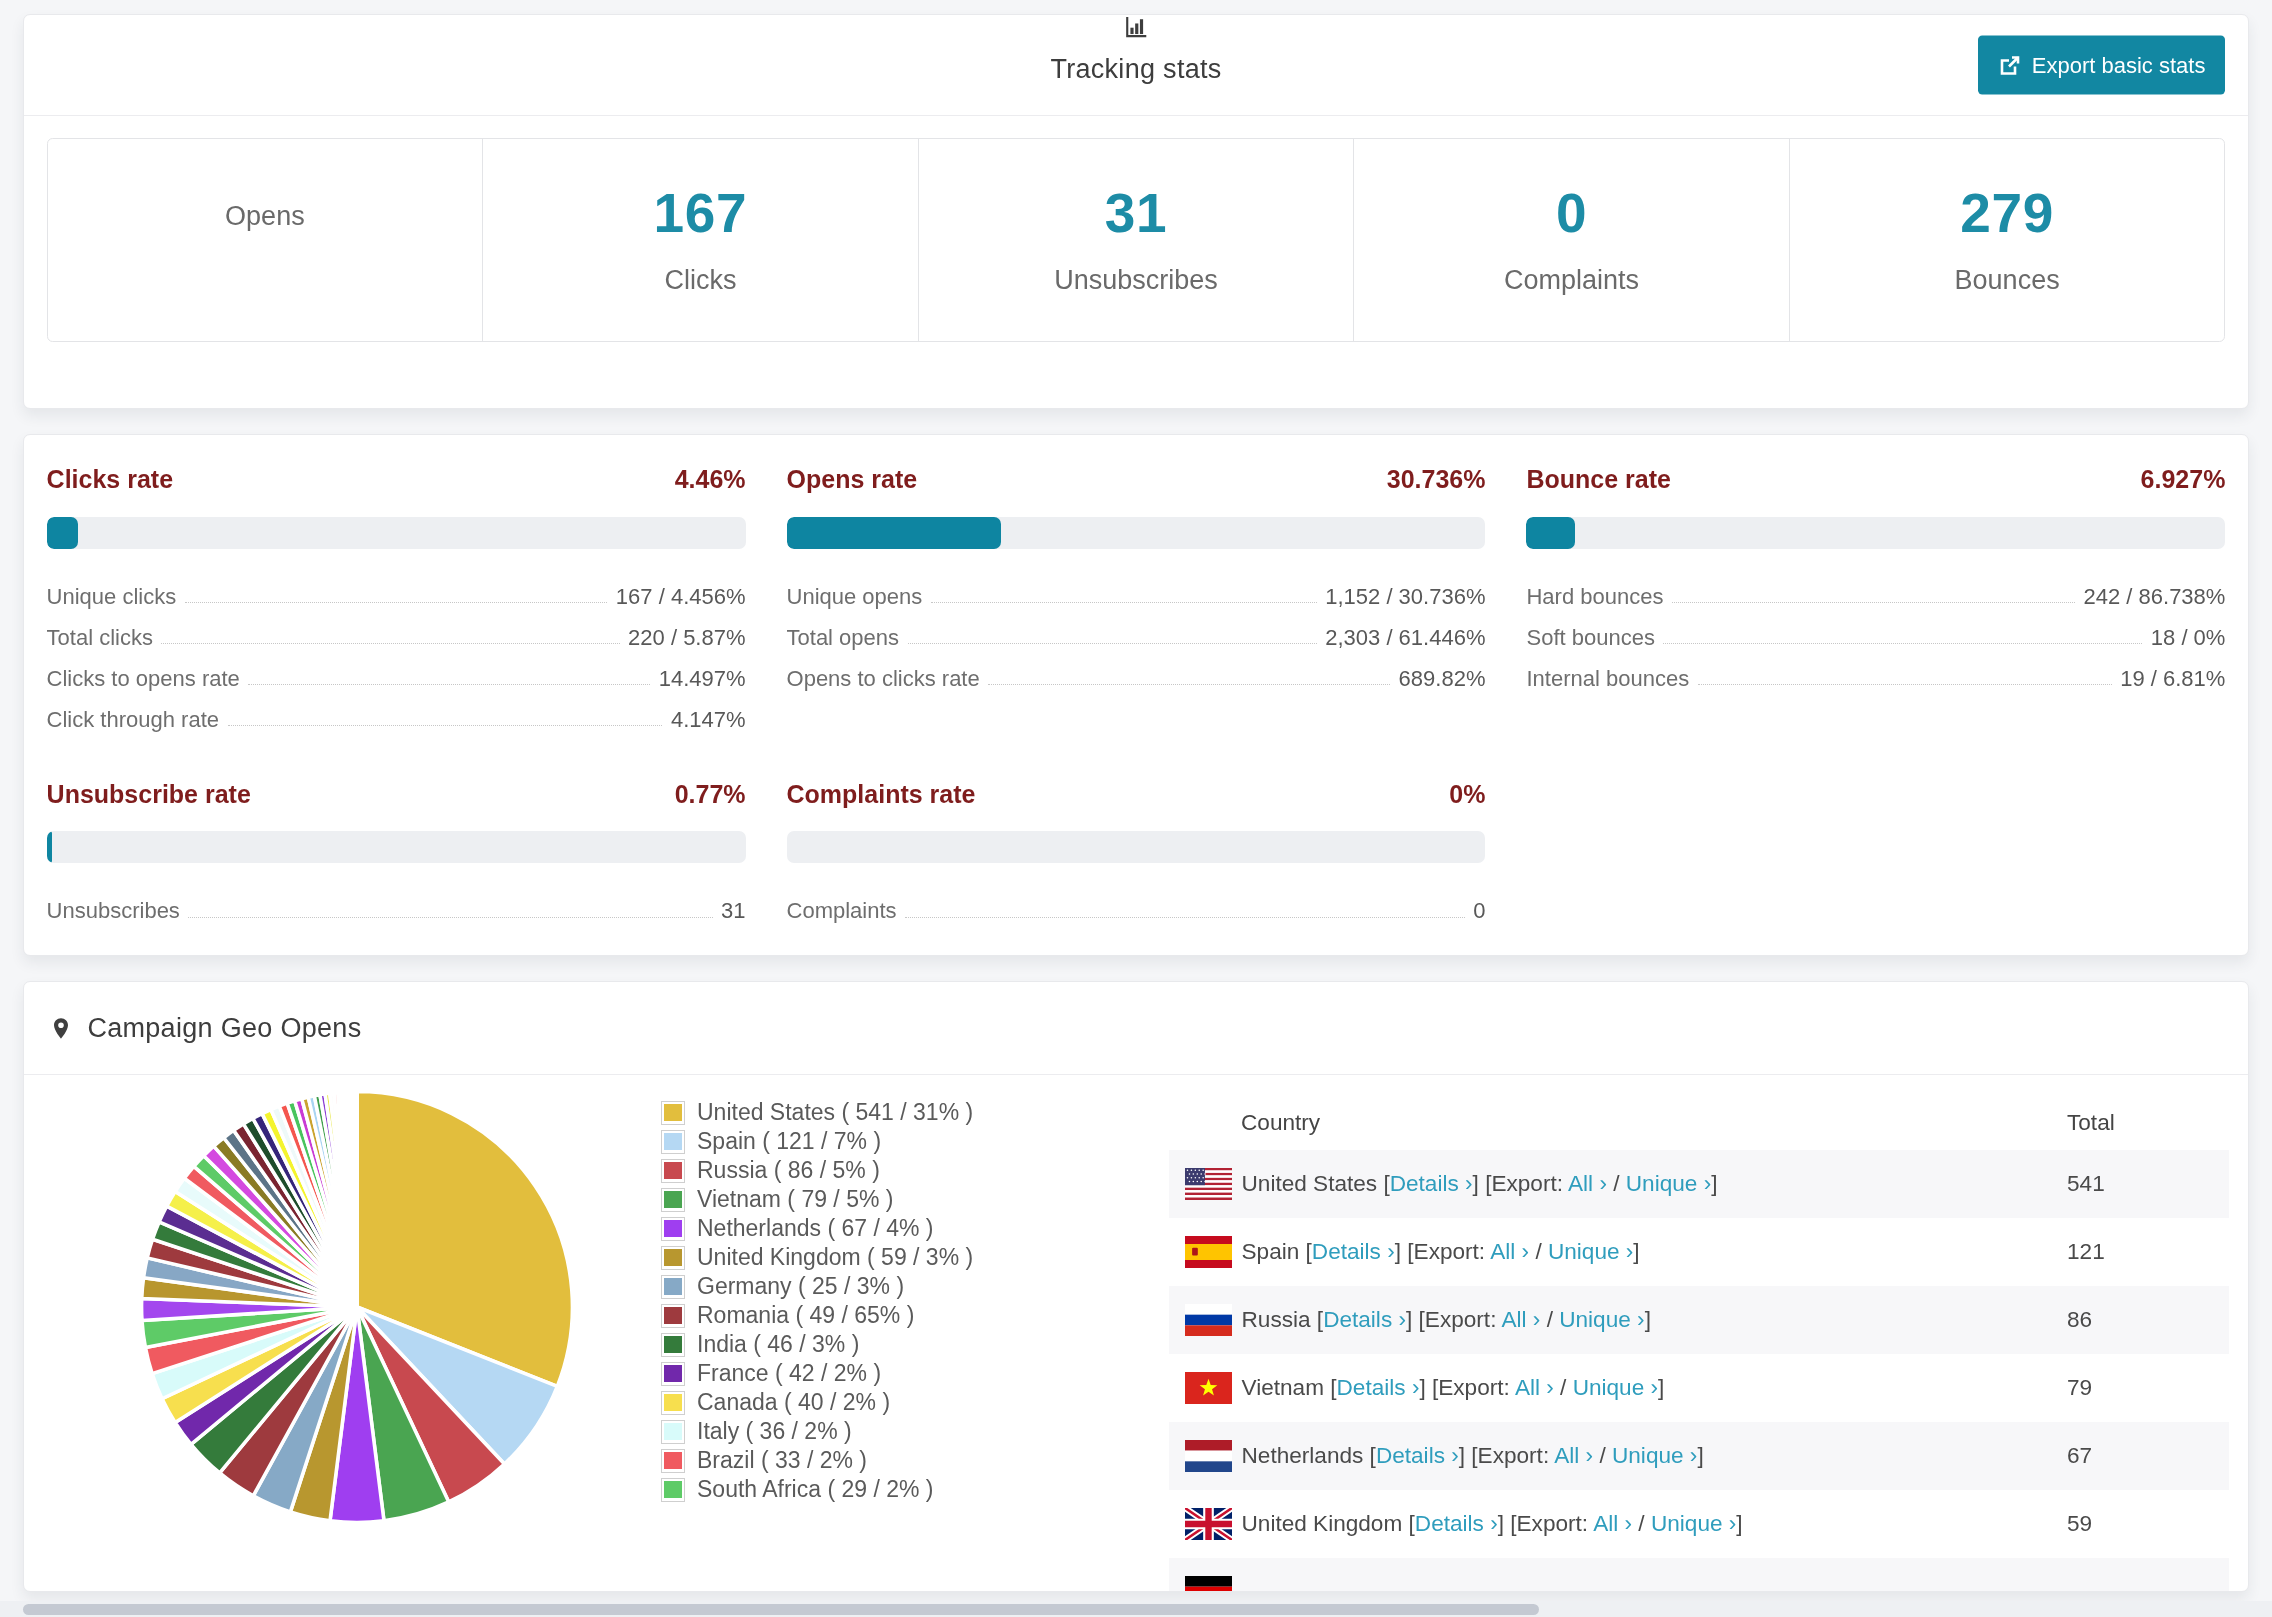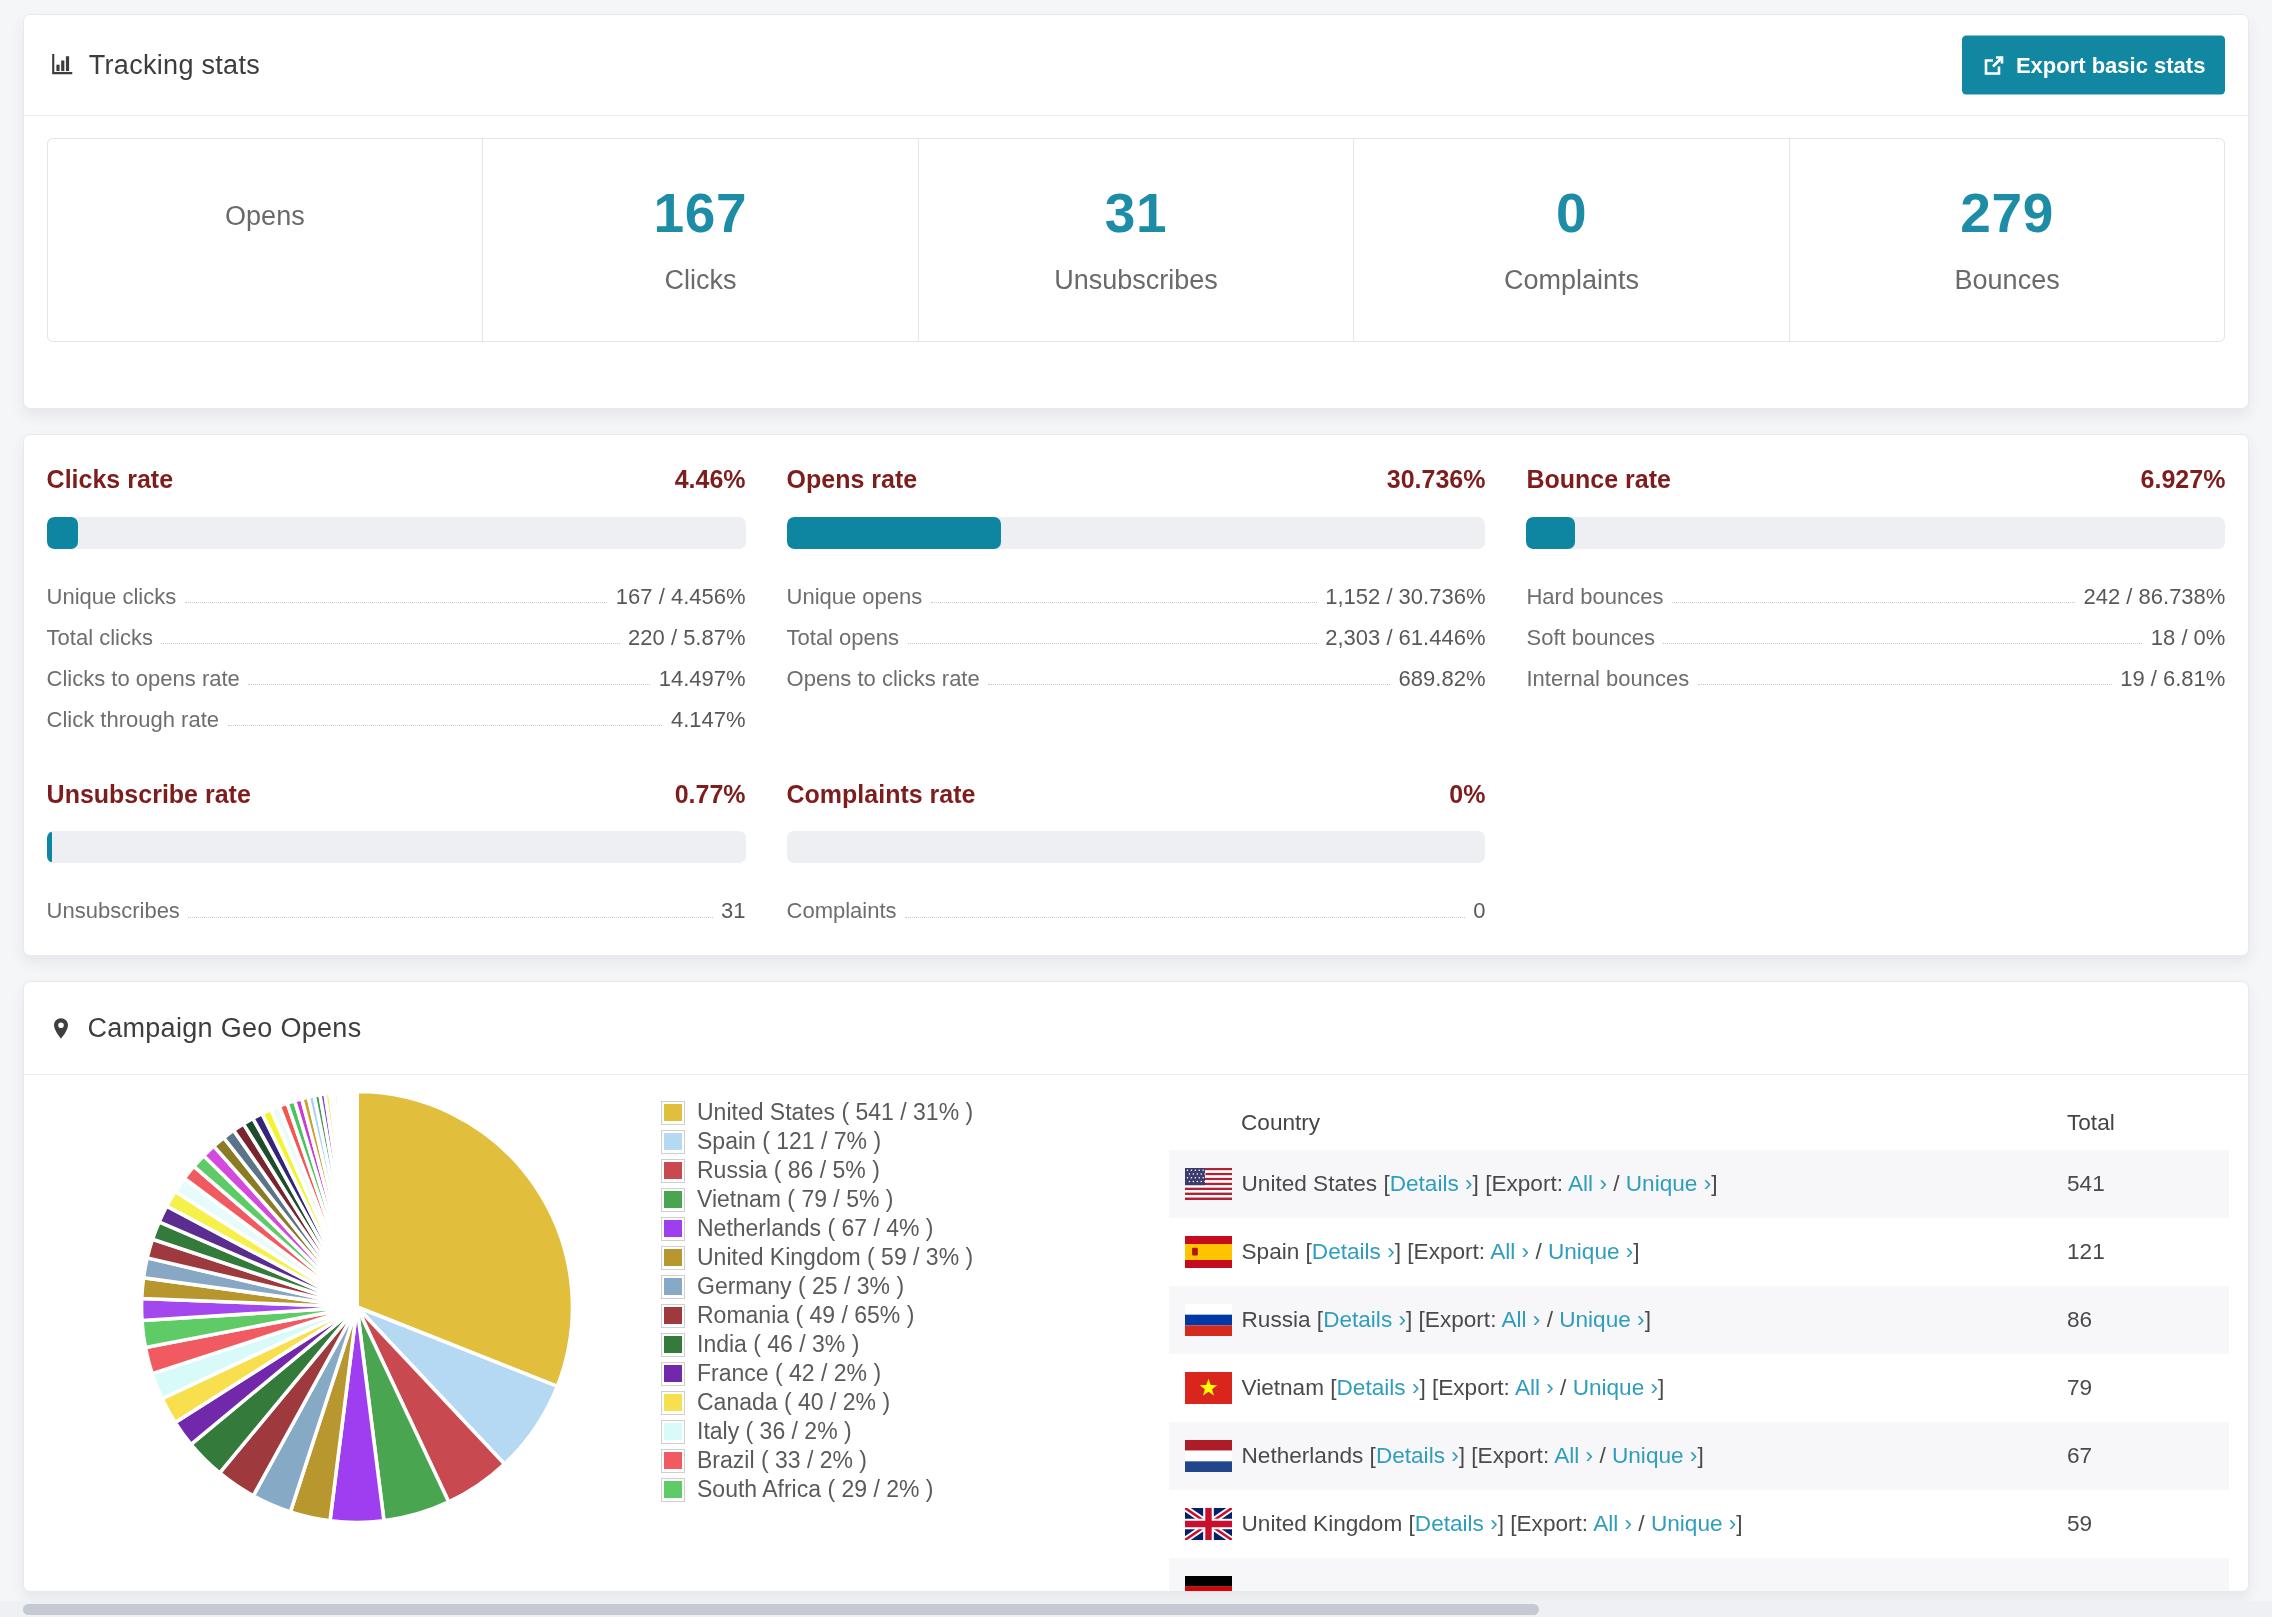--- a/index.html
+++ b/index.html
@@ -15,30 +15,30 @@
     box-shadow:0 7px 14px rgba(40,50,70,.08);
   }
   #card-tracking{top:14px;height:395px;}
   #card-rates{top:434px;height:522px;}
   #card-geo{top:981px;height:611px;overflow:hidden;}
 
   .card-head{
     display:flex;align-items:center;gap:14px;padding:0 25.4px;
     border-bottom:0.7px solid #ececef;position:relative;
   }
-  #card-tracking .card-head{height:100px;}
+  #card-tracking .card-head{height:100px;flex-direction:column;}
   #card-geo .card-head{height:92px;}
   .head-title{font-size:27px;color:#3d3d3d;font-weight:500;letter-spacing:0.3px;}
   .head-icon{display:flex;align-items:center;}
 
   .export-btn{
     position:absolute;right:22.6px;top:50%;transform:translateY(-50%);
     display:flex;align-items:center;gap:10px;
     background:#1287a2;border:none;border-radius:4.2px;cursor:pointer;
-    color:#fff;font-size:22px;font-family:inherit;height:59px;padding:0 20px;font-weight:bold;
+    color:#fff;font-size:22px;font-family:inherit;height:59px;padding:0 20px;
   }
 
   
   .stats-box{
     position:absolute;left:22.6px;right:22.6px;top:123px;height:202px;
     border:0.7px solid #e3e4e7;border-radius:5.6px;display:flex;background:#fff;
   }
   .stat-cell{flex:1;text-align:center;padding-top:42px;border-right:0.7px solid #e3e4e7;}
   .stat-cell:last-child{border-right:none;}
   .stat-num{font-size:55px;font-weight:700;color:#1d8ca6;letter-spacing:0.7px;}

